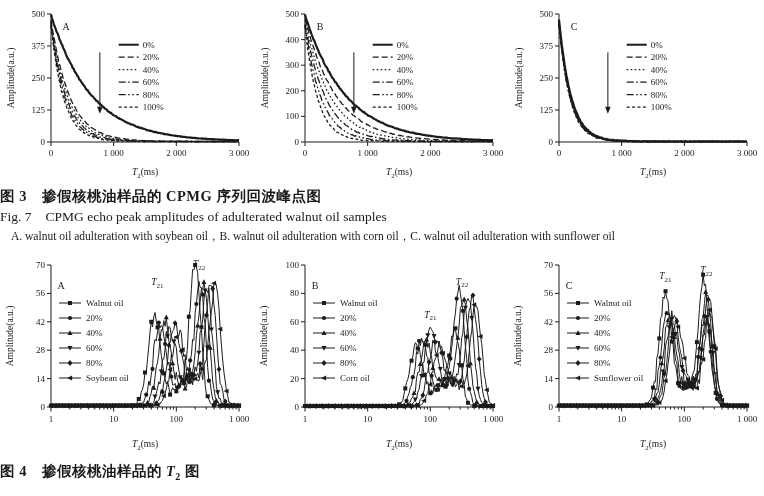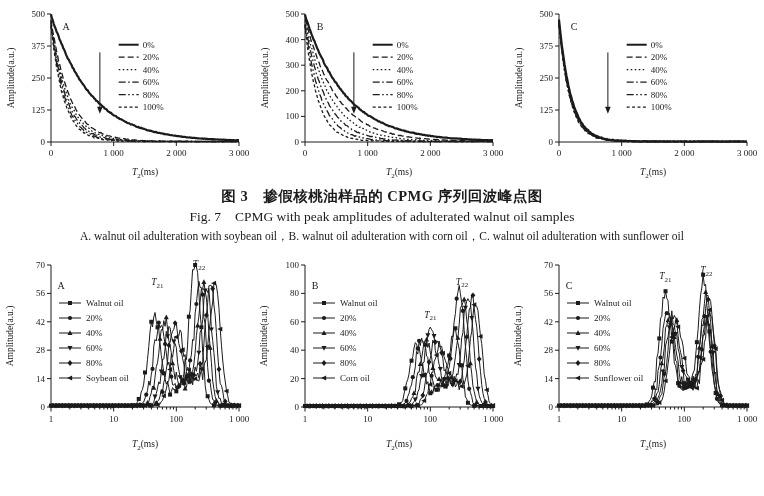--- a/index.html
+++ b/index.html
@@ -1,25 +1,25 @@
 <!DOCTYPE html>
 <html><head>
 <meta charset="utf-8">
 <style>
   html,body{margin:0;padding:0;background:#ffffff;}
   body{width:764px;height:496px;overflow:hidden;
        font-family:"Liberation Serif","DejaVu Serif",serif;color:#1b1b1b;}
   .page{position:relative;width:764px;height:496px;padding-top:4px;box-sizing:border-box;}
   .chart-row{display:flex;justify-content:center;align-items:flex-start;}
   .chart-row svg{display:block;}
-  .cap{text-align:center;}
+  .cap{}
   .cap-zh{font-weight:bold;font-size:14.5px;margin-top:9px;letter-spacing:.5px;}
   .cap-en{font-size:13.5px;margin-top:3px;}
   .cap-en .gap{margin-left:14px;}
-  .cap-sub{font-size:11.5px;margin-top:4px;margin-bottom:7px;}
+  .cap-sub{font-size:11.5px;margin-top:4px;margin-bottom:7px;padding-left:11px;}
   .cap-fig4{font-weight:bold;font-size:14.5px;margin-top:11px;letter-spacing:.5px;}
   .cap-fig4 sub{font-size:10px;}
 </style>
 </head>
 <body>
 
 <div class="page">
 
   <div class="chart-row">
     <svg width="254" height="174" viewBox="0 0 254 174">
@@ -185,21 +185,21 @@
           <text x="141.68" y="106.22" font-size="9" fill="#1b1b1b" text-anchor="start" font-family="&quot;Liberation Serif&quot;,&quot;DejaVu Serif&quot;,serif">100%</text>
         </g>
         <g>
           <line x1="98.88" y1="48.4" x2="98.88" y2="104.84" stroke="#1b1b1b" stroke-width="1"></line>
           <polygon points="96.08,102.84 101.67999999999999,102.84 98.88,109.84" fill="#1b1b1b"></polygon>
         </g>
       </svg>
   </div>
 
   <div class="cap cap-zh">图 3　掺假核桃油样品的 CPMG 序列回波峰点图</div>
-  <div class="cap cap-en"><span>Fig. 7</span><span class="gap">CPMG with peak amplitudes of adulterated walnut oil samples</span></div>
+  <div class="cap cap-en"><span>Fig. 7</span><span class="gap">CPMG echo peak amplitudes of adulterated walnut oil samples</span></div>
   <div class="cap cap-sub">A. walnut oil adulteration with soybean oil，B. walnut oil adulteration with corn oil，C. walnut oil adulteration with sunflower oil</div>
 
   <div class="chart-row">
     <svg width="254" height="200" viewBox="0 0 254 200">
         <g stroke="#1b1b1b" stroke-width="1" fill="none">
           <line x1="50" y1="14" x2="50" y2="156"></line>
           <line x1="50" y1="156" x2="238" y2="156"></line>
           <line x1="46" y1="156" x2="50" y2="156"></line>
           <line x1="46" y1="127.60000000000001" x2="50" y2="127.60000000000001"></line>
           <line x1="46" y1="99.2" x2="50" y2="99.2"></line>
@@ -1004,14 +1004,15 @@
           <polygon points="66.1,127 71.1,124.6 71.1,129.4" fill="#1b1b1b"></polygon>
           <text x="85" y="130" font-size="9" fill="#1b1b1b" text-anchor="start" font-family="&quot;Liberation Serif&quot;,&quot;DejaVu Serif&quot;,serif">Sunflower oil</text>
         </g>
         <g>
           <text x="156.4687869383905" y="28.199999999999996" font-size="9.5" fill="#1b1b1b" text-anchor="middle" font-family="&quot;Liberation Serif&quot;,&quot;DejaVu Serif&quot;,serif"><tspan font-style="italic">T</tspan><tspan dy="2.6" font-size="7">21</tspan></text>
           <text x="197.4034378016454" y="22.114285714285717" font-size="9.5" fill="#1b1b1b" text-anchor="middle" font-family="&quot;Liberation Serif&quot;,&quot;DejaVu Serif&quot;,serif"><tspan font-style="italic">T</tspan><tspan dy="2.6" font-size="7">22</tspan></text>
         </g>
       </svg>
   </div>
 
+  <div class="cap cap-fig4"><span>图 4　掺假核桃油样品的 </span><i>T</i><sub>2</sub><span> 图</span></div>
 
 </div>
 
 </body></html>

